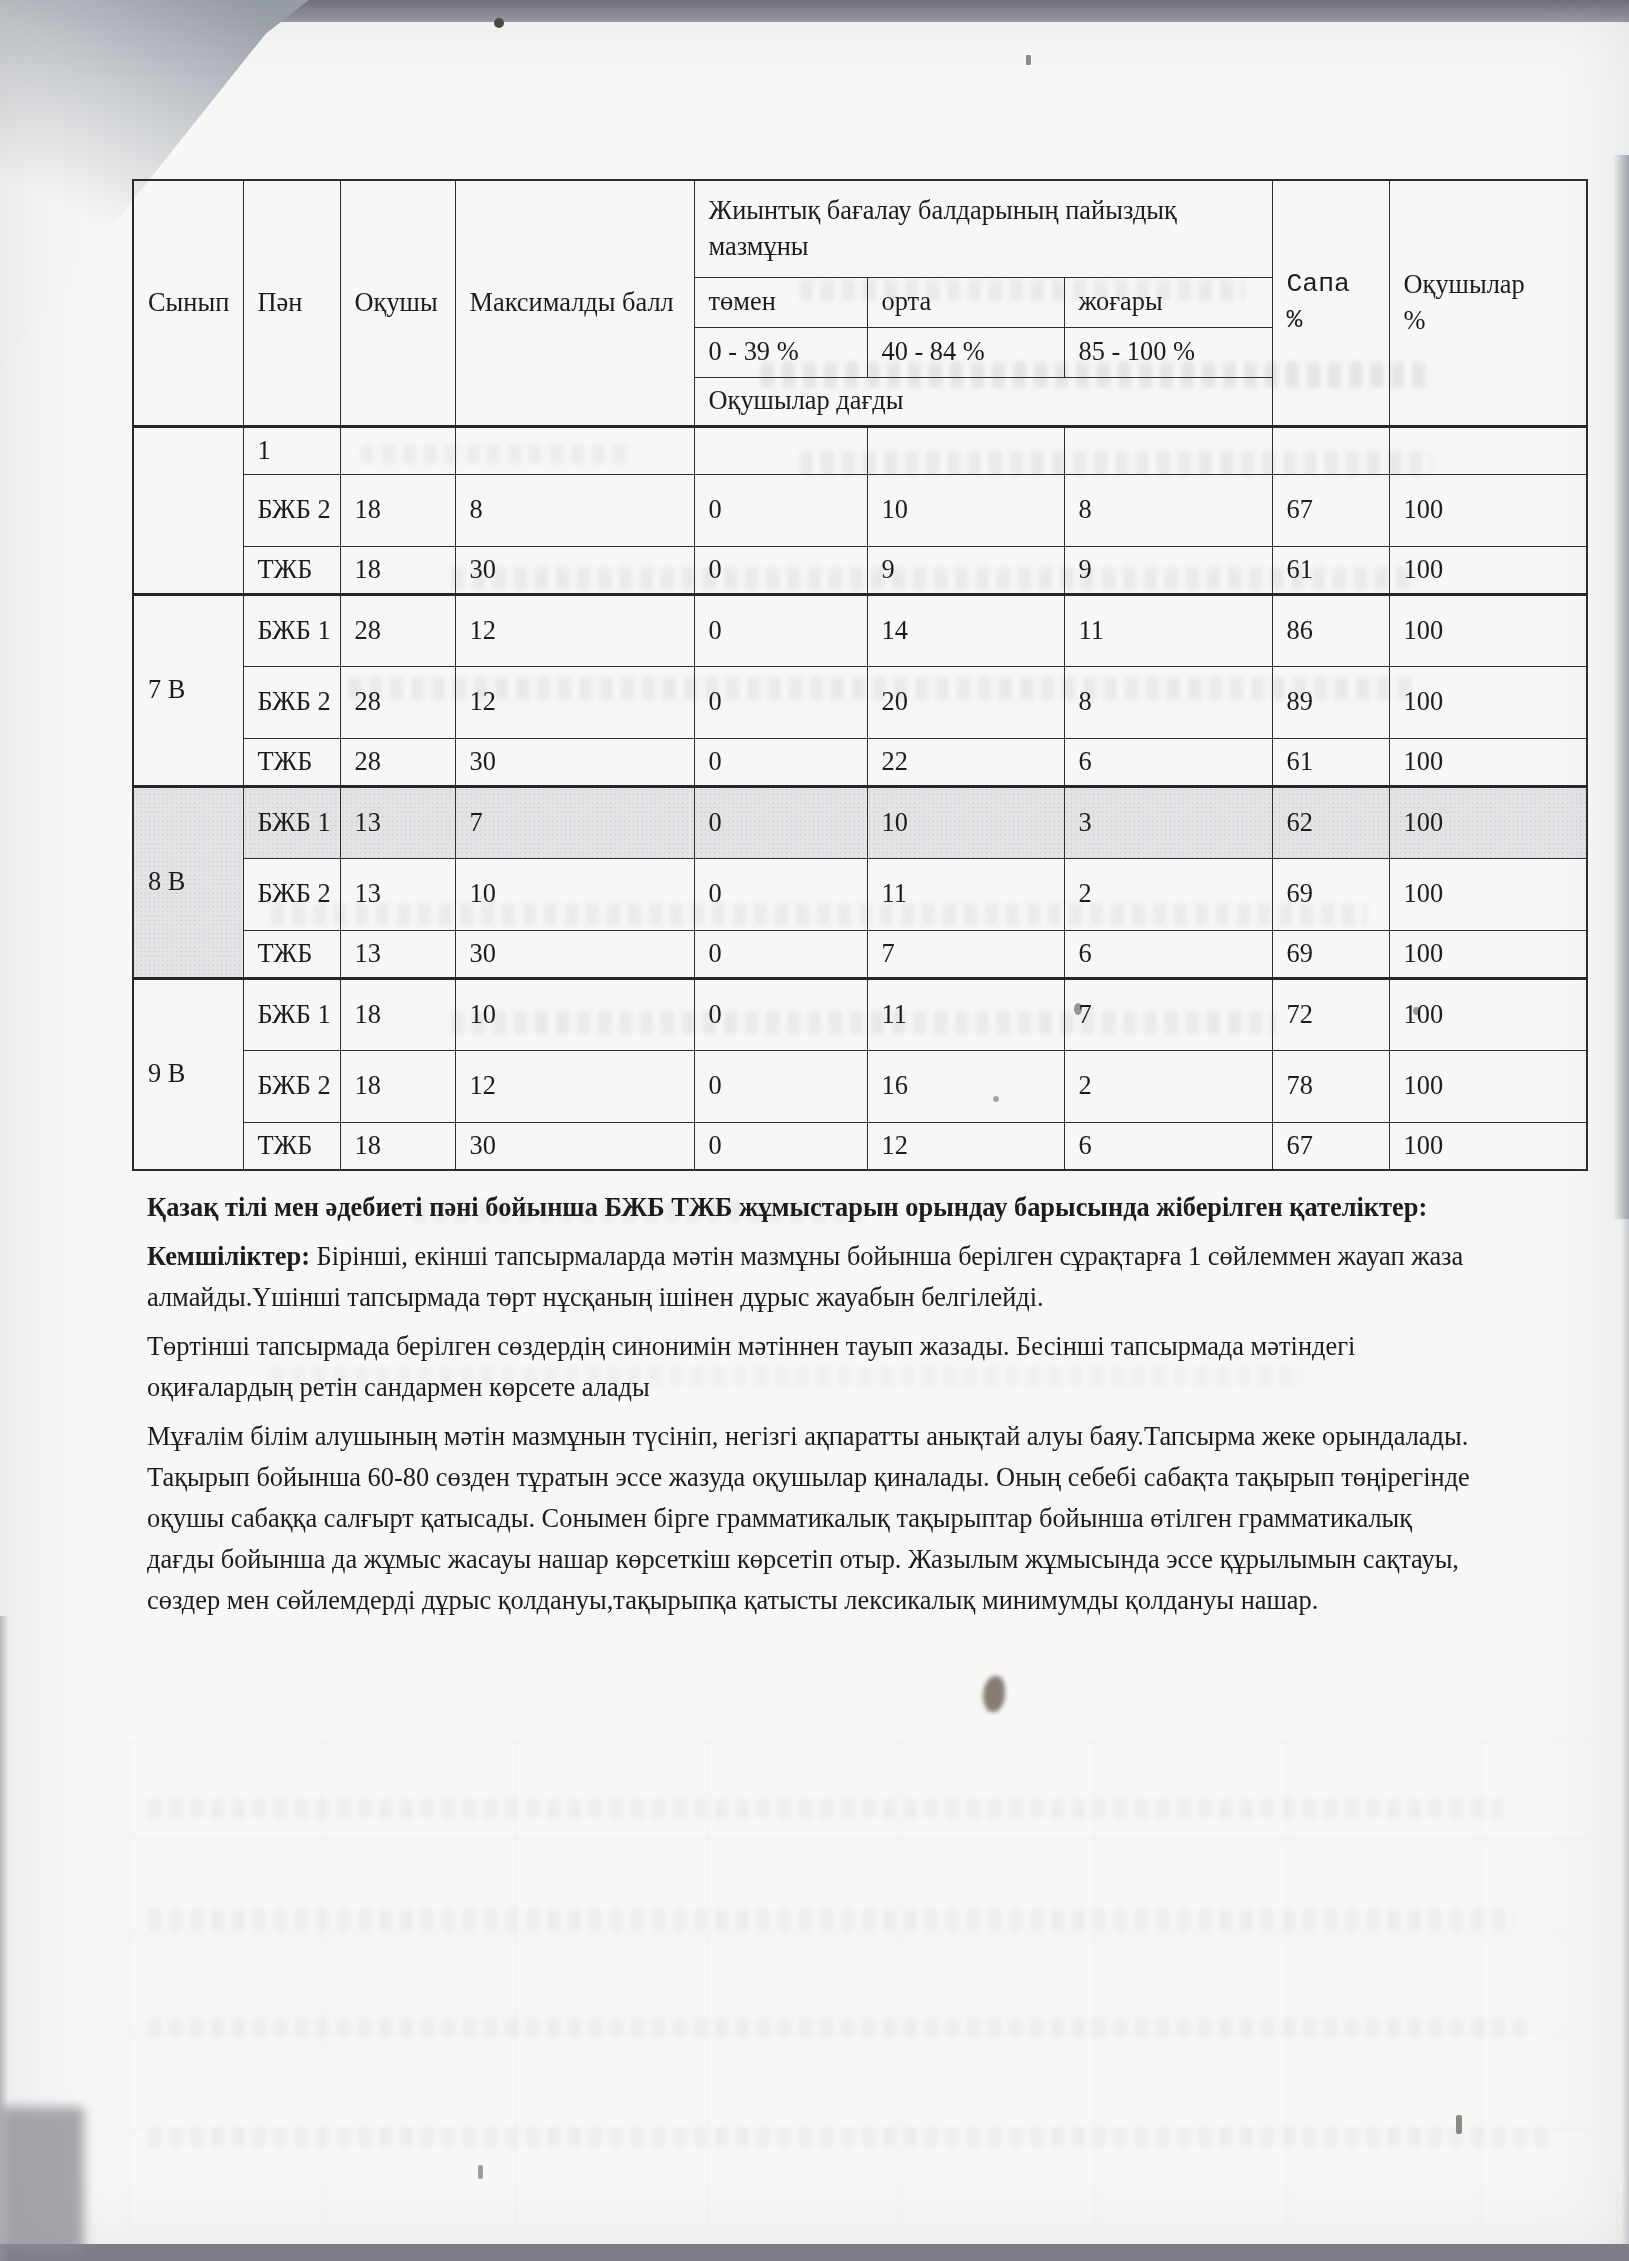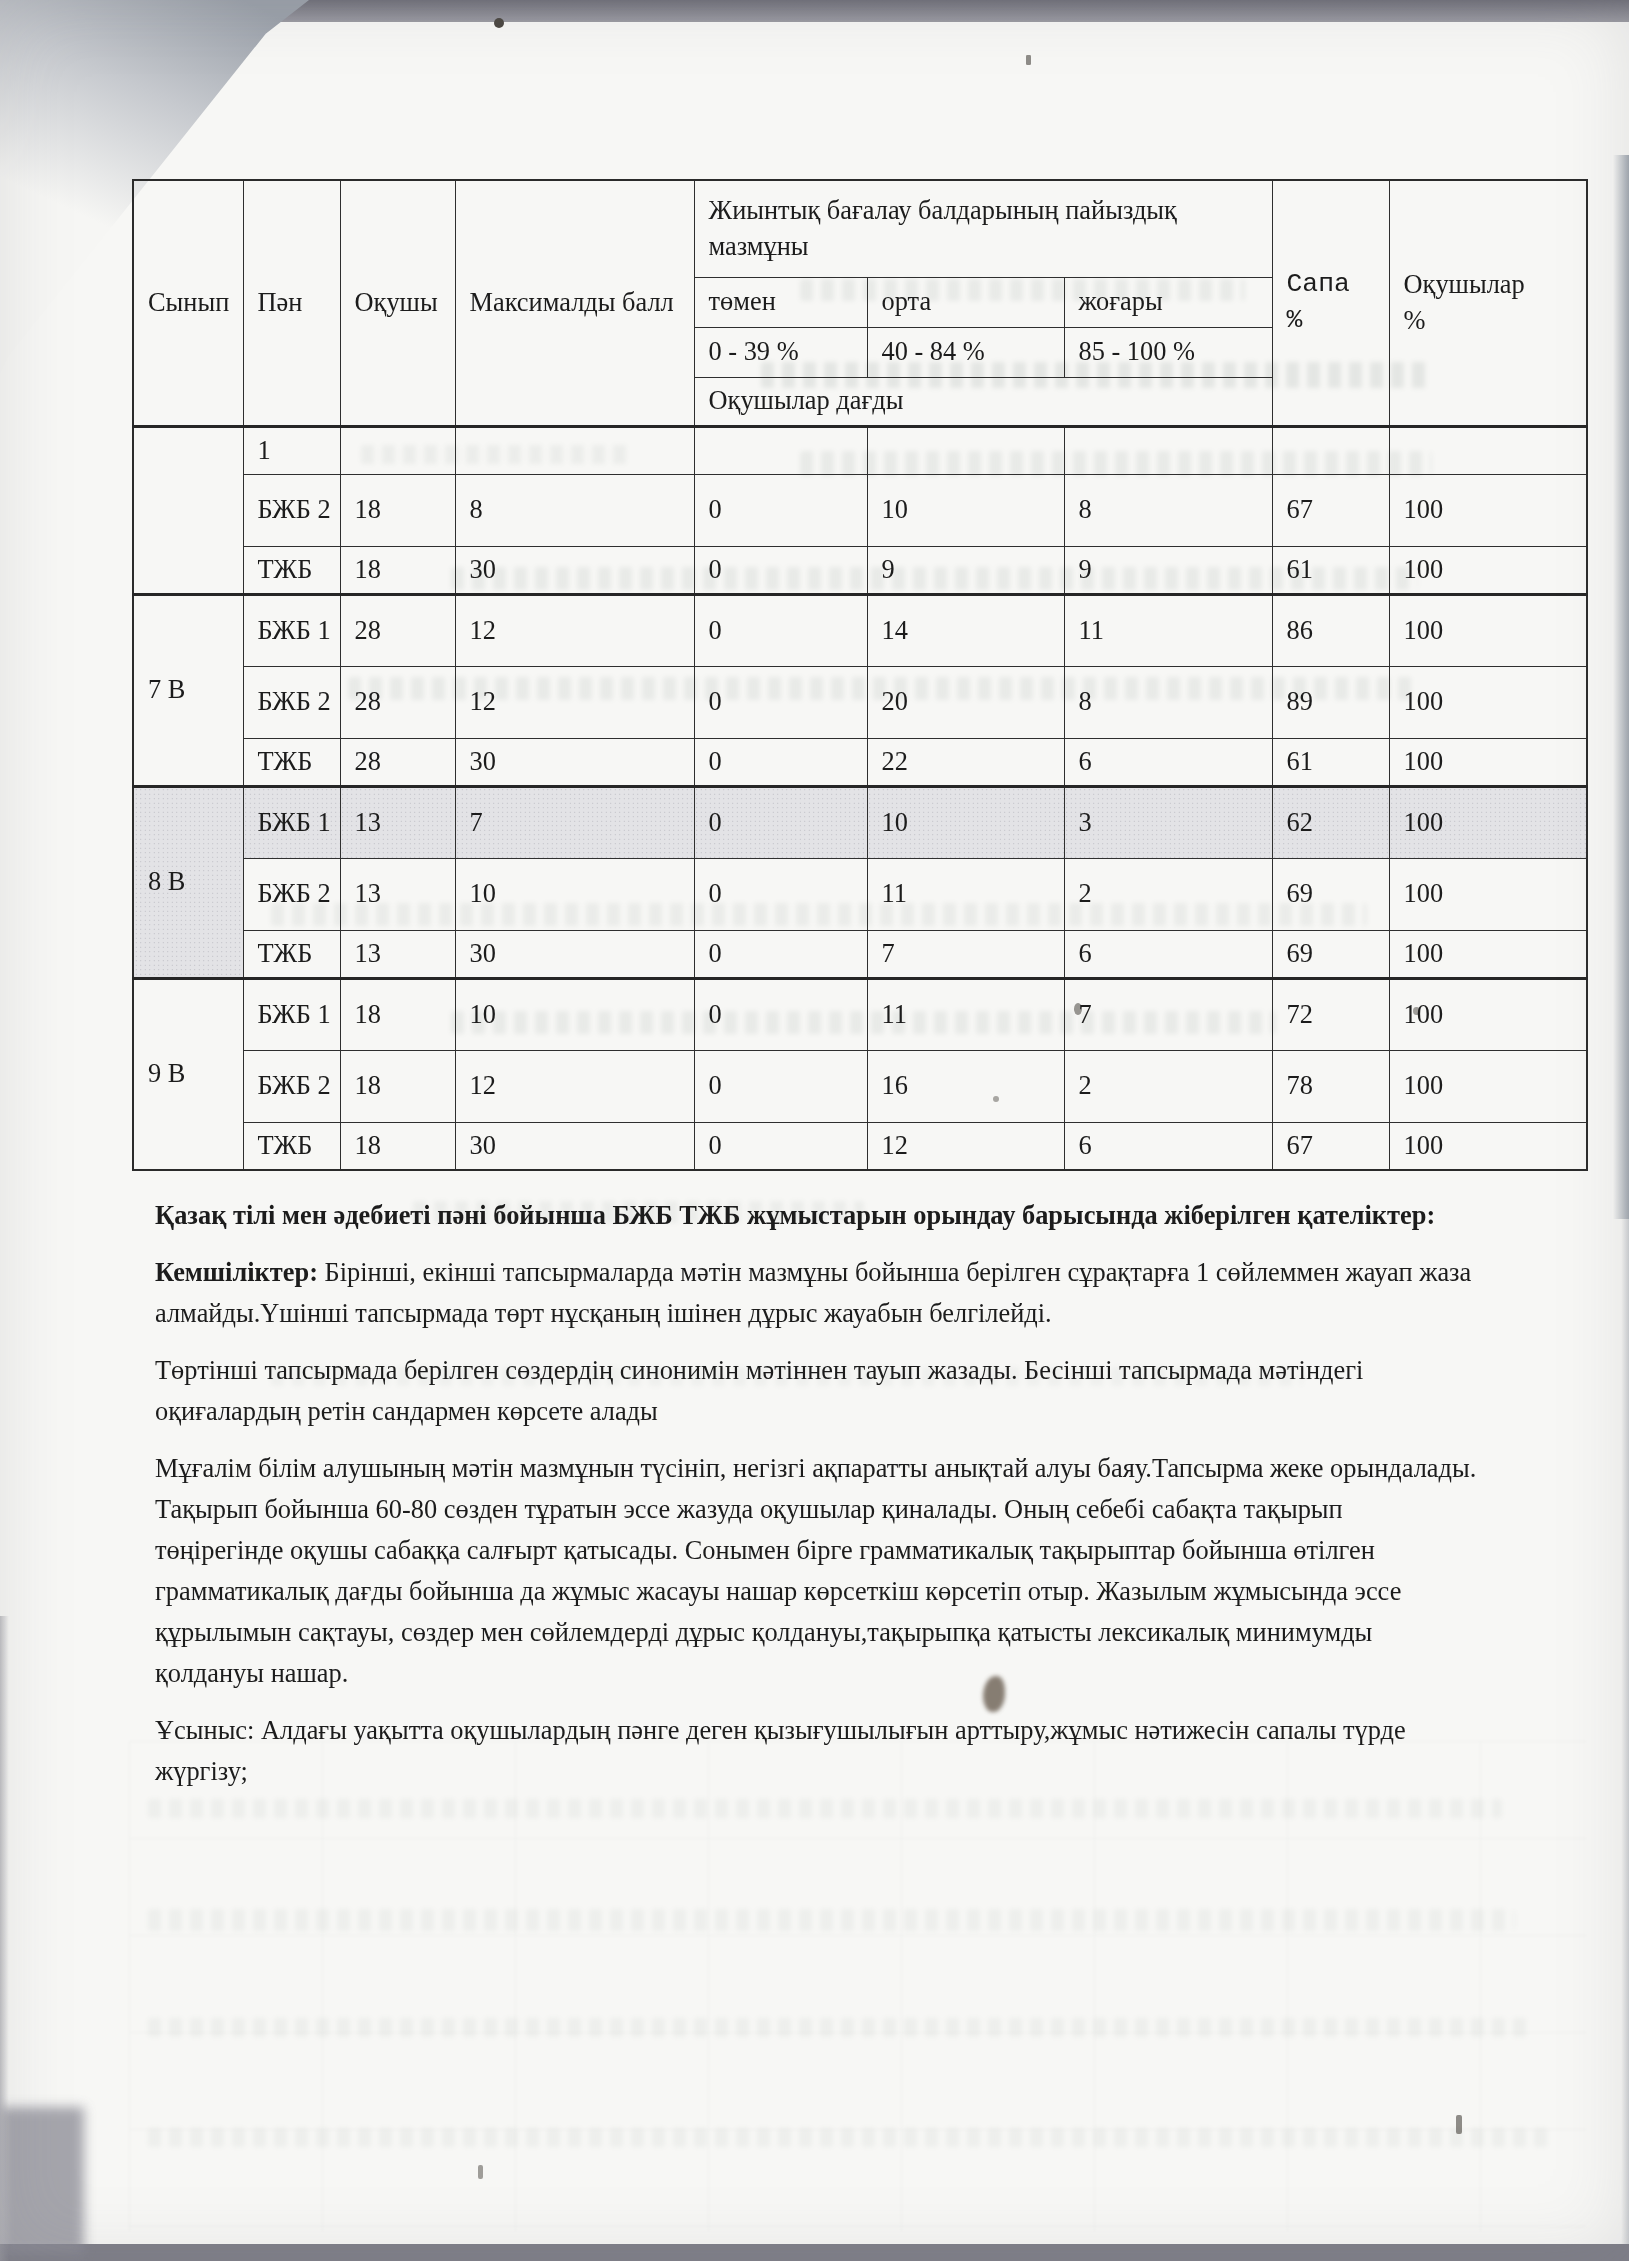--- a/index.html
+++ b/index.html
@@ -47,21 +47,21 @@
   .report-table thead tr:last-child th{border-bottom:3.2px solid #262626;}
   .group-start td{border-top:3.2px solid #262626;}
   .stipple{background-color:#e3e3e6;
     background-image:radial-gradient(#b5b5bb 0.7px,rgba(0,0,0,0) 0.9px);
     background-size:4.5px 4.5px;}
   .wrap-narrow{display:inline-block;max-width:84px;font-family:Liberation Mono, monospace;}
   .wrap-narrow2{display:inline-block;max-width:129px;}
   
   .text-block{position:absolute;left:139px;top:1179px;width:1354px;}
   .doc-heading{font-weight:bold;font-size:29px;line-height:45px;width:1283px;margin:0 0 34px 0;}
-  .text-block p{font-size:26.4px;line-height:41px;margin:16px;}
+  .text-block p{font-size:26.4px;line-height:41px;margin:8px;}
   .lead-bold{font-weight:bold;}
 </style>
 </head>
 <body>
 
 <div class="edge-top"></div>
 <div class="corner-curl"></div>
 <div class="edge-right"></div>
 <div class="edge-right2"></div>
 <div class="edge-bottom"></div>
@@ -258,18 +258,17 @@
       </tr>
     </tbody>
 </table>
 
 <div class="text-block">
   <p class="doc-heading">Қазақ тілі мен әдебиеті пәні бойынша БЖБ ТЖБ жұмыстарын орындау барысында жіберілген қателіктер:</p>
   <div>
       <p><span class="lead-bold">Кемшіліктер:</span><span> Бірінші, екінші тапсырмаларда мәтін мазмұны бойынша берілген сұрақтарға 1 сөйлеммен жауап жаза алмайды.Үшінші тапсырмада төрт нұсқаның ішінен дұрыс жауабын белгілейді.</span></p>
       <p><span class="lead-bold"></span><span>Төртінші тапсырмада берілген сөздердің синонимін мәтіннен тауып жазады. Бесінші тапсырмада мәтіндегі оқиғалардың ретін сандармен көрсете алады</span></p>
       <p><span class="lead-bold"></span><span>Мұғалім білім алушының мәтін мазмұнын түсініп, негізгі ақпаратты анықтай алуы баяу.Тапсырма жеке орындалады. Тақырып бойынша 60-80 сөзден тұратын эссе жазуда оқушылар қиналады. Оның себебі сабақта тақырып төңірегінде оқушы сабаққа салғырт қатысады.  Сонымен бірге грамматикалық тақырыптар бойынша өтілген грамматикалық дағды бойынша да жұмыс жасауы нашар көрсеткіш көрсетіп отыр. Жазылым жұмысында эссе құрылымын сақтауы, сөздер мен сөйлемдерді дұрыс қолдануы,тақырыпқа қатысты  лексикалық минимумды  қолдануы  нашар.</span></p>
-      <p><span class="lead-bold"></span><span>Ұсыныс: Алдағы уақытта оқушылардың пәнге деген қызығушылығын арттыру,жұмыс нәтижесін сапалы түрде жүргізу;</span></p>
     </div>
 </div>
 
 <div class="vignette"></div>
 
 
 </body></html>

